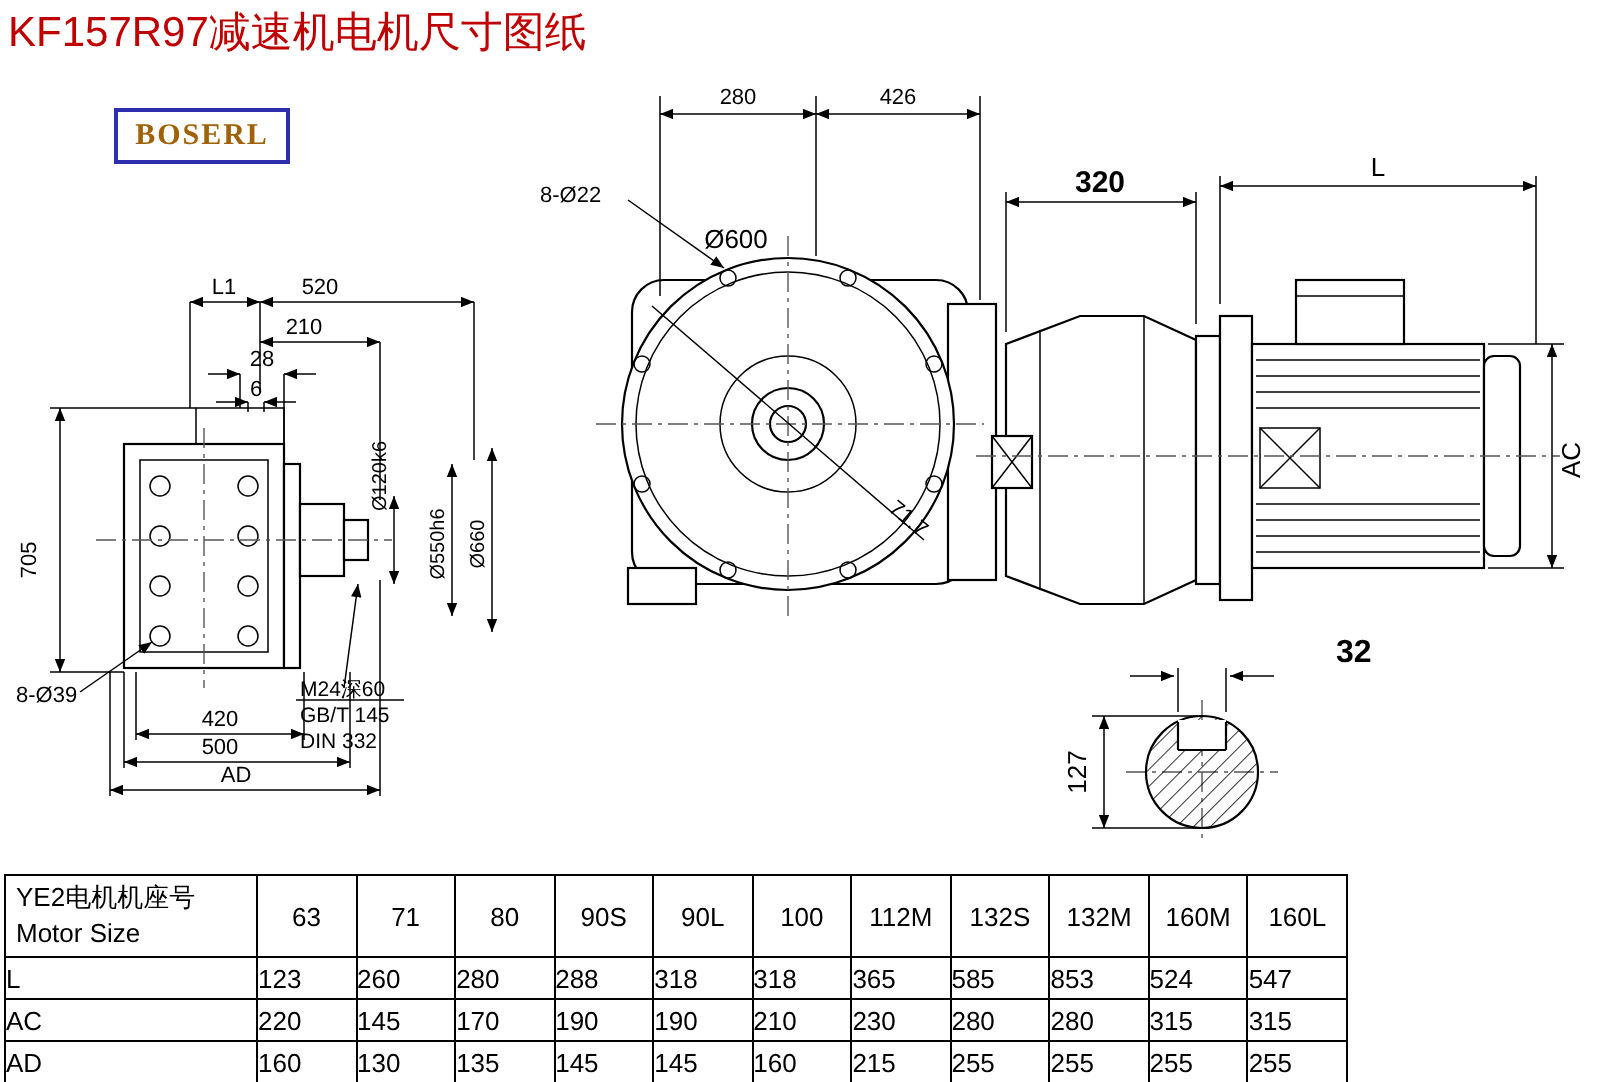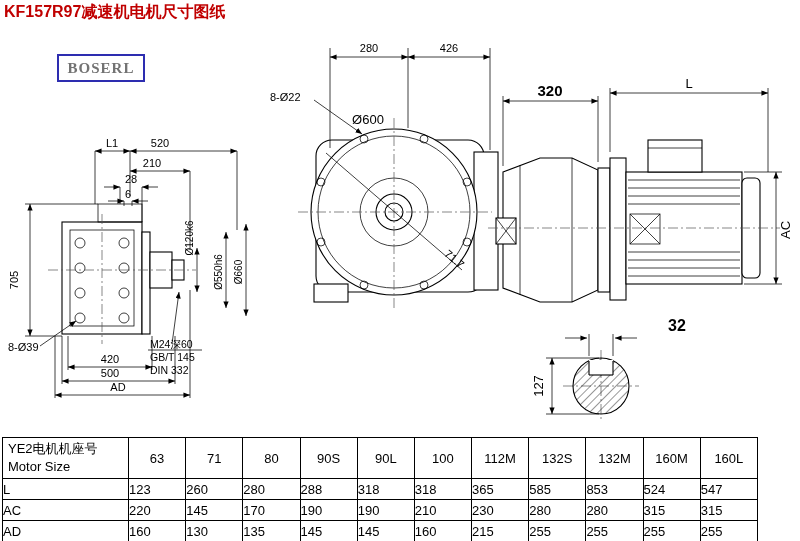--- a/index.html
+++ b/index.html
@@ -1,34 +1,34 @@
 <!DOCTYPE html>
 <html><head>
 <meta charset="utf-8">
 <style>
   html,body{margin:0;padding:0;background:#fff;}
   .page{position:relative;width:800px;height:541px;background:#fff;overflow:hidden;
         font-family:"Liberation Sans",sans-serif;color:#000;}
-  .title{position:absolute;left:4px;top:2px;font-size:16px;font-weight:bold;color:#c00000;z-index:3;}
+  .title{position:absolute;left:4px;top:2px;font-size:21px;font-weight:normal;color:#c00000;z-index:3;}
   .logo{position:absolute;left:57px;top:54px;width:84px;height:24px;border:2px solid #2d2db0;
-        color:#737373;font-family:"Liberation Serif",serif;font-weight:bold;font-size:15px;
+        color:#a16207;font-family:"Liberation Serif",serif;font-weight:bold;font-size:15px;
         letter-spacing:1px;text-align:center;line-height:24px;z-index:3;background:#fff;}
   svg{position:absolute;left:0;top:0;z-index:1;}
   svg text{font-family:"Liberation Sans",sans-serif;fill:#000;font-size:11px;}
   .dim-lg{font-size:15px;font-weight:bold;}
   .dim-xl{font-size:16px;font-weight:bold;}
   .dim-md{font-size:13px;}
   .note{font-size:10.5px;}
   .small{font-size:10px;}
   .ln{stroke:#000;stroke-width:1.1;fill:none;}
   .lnf{stroke:#000;stroke-width:1.1;fill:#fff;}
   .thin{stroke:#000;stroke-width:0.75;fill:none;}
   .cl{stroke:#555;stroke-width:0.7;stroke-dasharray:10 3 2 3;fill:none;}
   .tbl-wrap{position:absolute;left:2px;top:437px;z-index:2;}
-  table{border-collapse:collapse;width:756px;table-layout:fixed;background:#fff;}
+  table{border-collapse:collapse;width:672px;table-layout:fixed;background:#fff;}
   th,td{border:1px solid #000;font-size:13px;font-weight:normal;
         padding:0;height:20px;overflow:hidden;}
   tr.hdr th{height:40px;}
   th.label-cell{text-align:left;}
   th.label-cell div{padding-left:5px;line-height:1.35;}
   td.row-label{font-size:13px;}
 </style>
 </head>
 <body>
 

